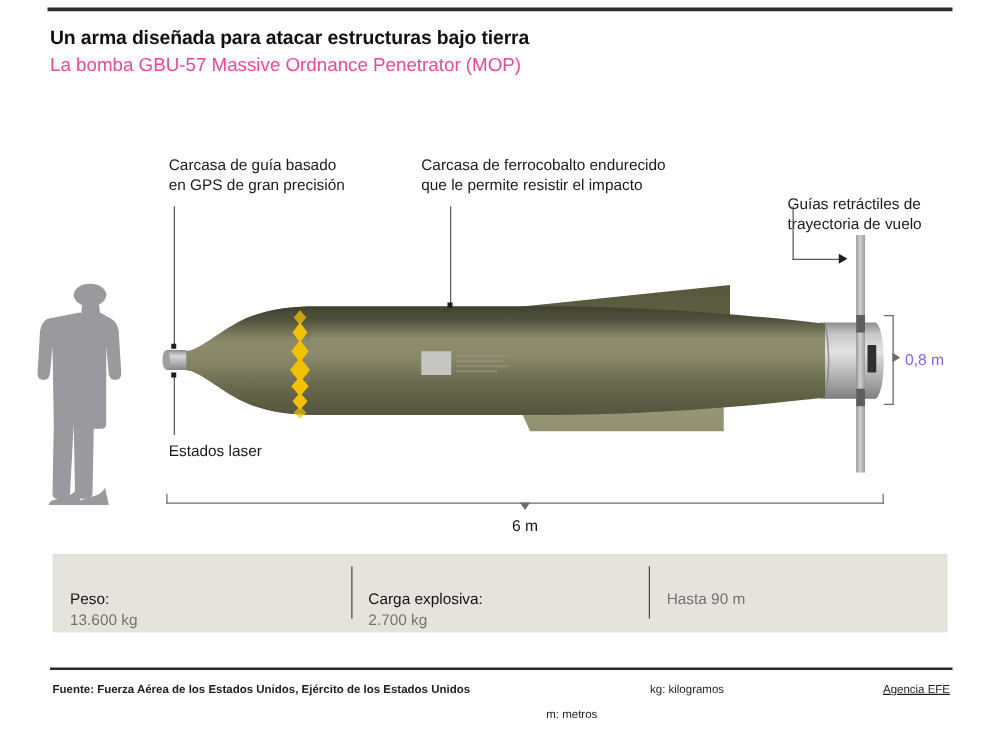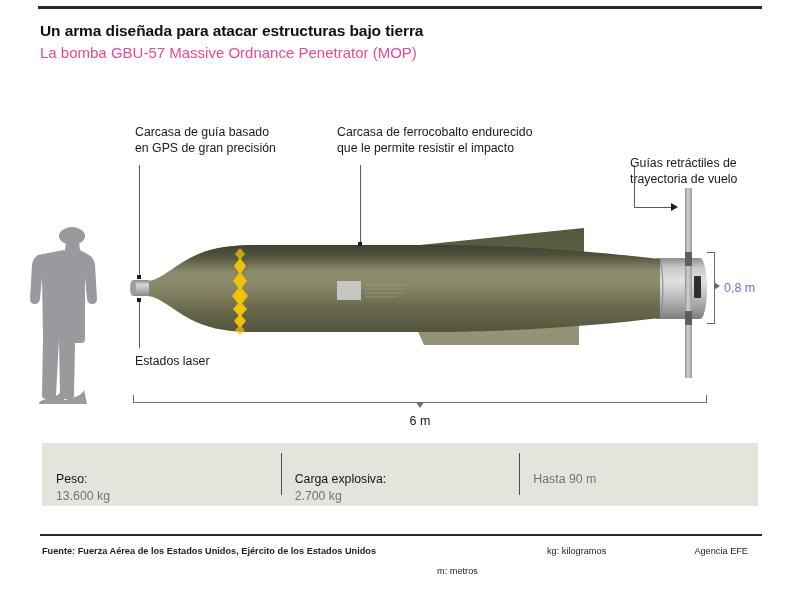--- a/index.html
+++ b/index.html
@@ -223,22 +223,22 @@
     position: absolute;
     left: 42px;
     top: 546px;
     width: 718px;
     height: 16px;
     font-size: 9.2px;
     color: #1e1e1e;
   }
   .foot-source { position: absolute; left: 0; top: 0; white-space: nowrap; font-weight: bold; }
   .foot-m      { position: absolute; left: 395px; top: 0; white-space: nowrap; margin-top: 20px; }
-  .foot-kg     { position: absolute; left: 505px; top: 0; white-space: nowrap; }
-  .foot-agency { position: absolute; right: 12px; top: 0; white-space: nowrap; }
+  .foot-kg     { position: absolute; left: 478px; top: 0; white-space: nowrap; }
+  .foot-agency { position: absolute; right: 0; top: 0; white-space: nowrap; text-decoration: underline; }
 </style>
 </head>
 <body>
 
 <div class="top-rule"></div>
 
 <div class="headline">Un arma diseñada para atacar estructuras bajo tierra</div>
 <div class="subhead">La bomba GBU-57 Massive Ordnance Penetrator (MOP)</div>
 
 <svg class="bomb" viewBox="0 0 800 600" width="800" height="600" xmlns="http://www.w3.org/2000/svg">

